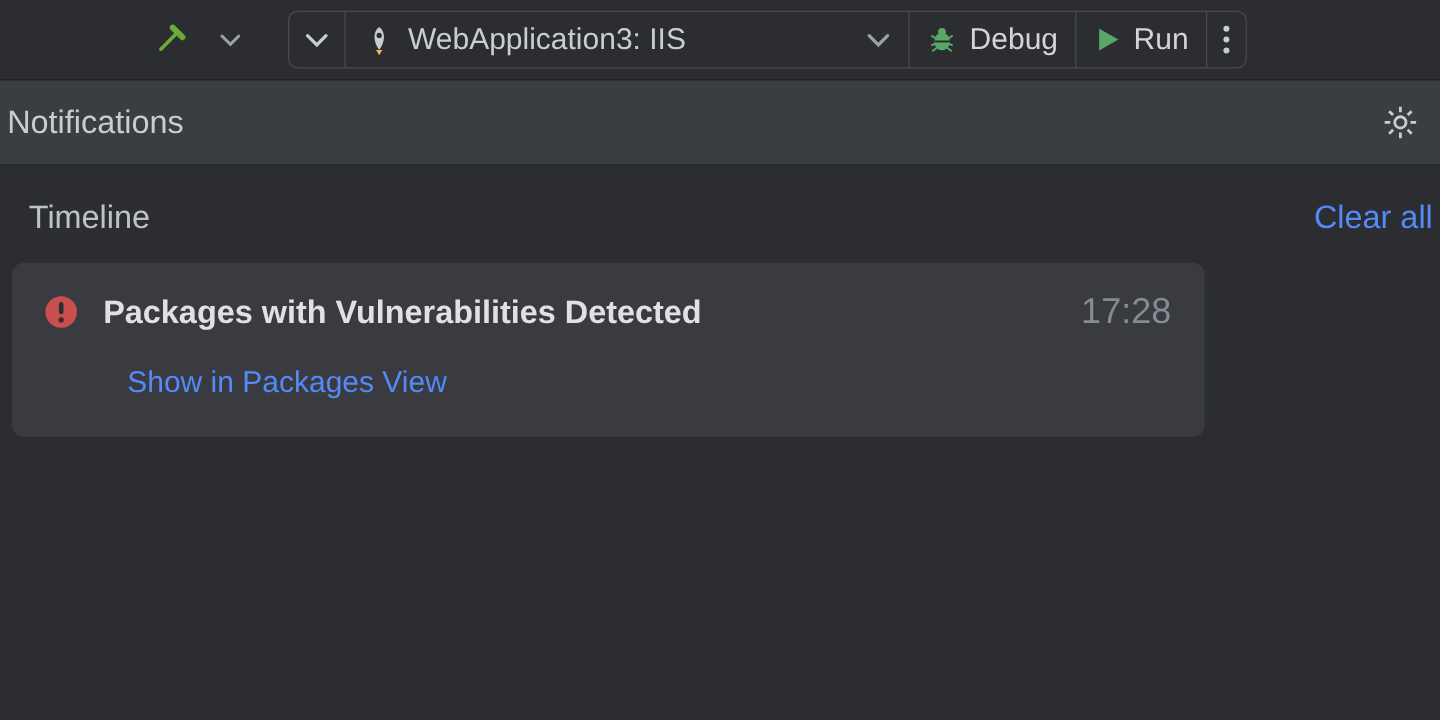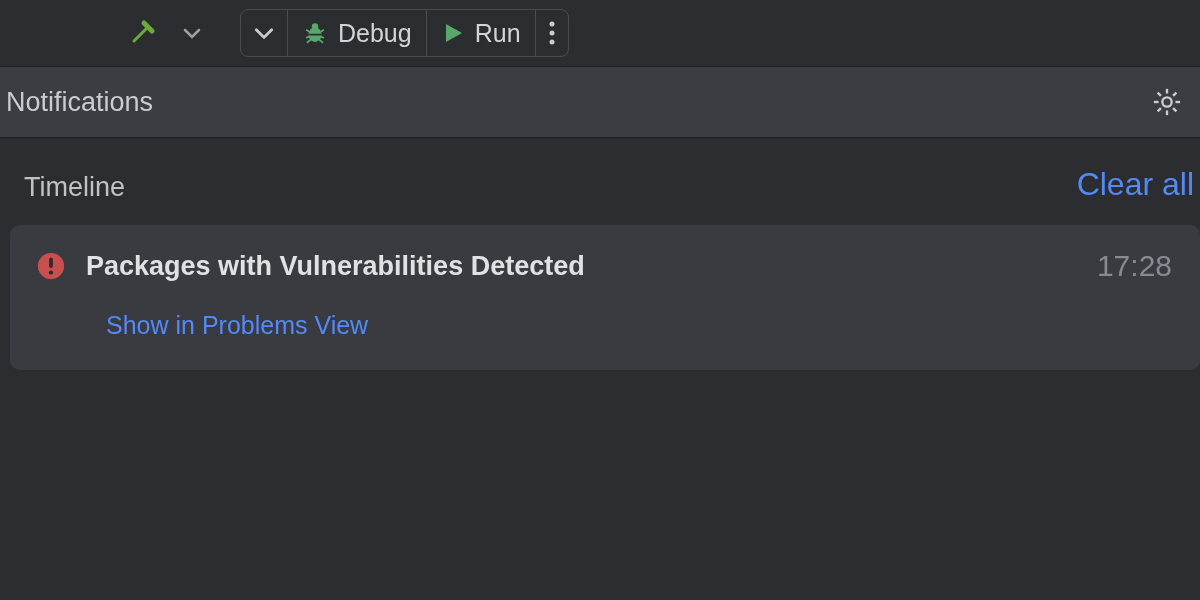--- a/index.html
+++ b/index.html
@@ -87,31 +87,31 @@
     align-items: flex-end;
     justify-content: space-between;
     padding: 10px 6px 22px 24px;
   }
   .timeline-label {
     color: #bfc2c7;
     font-size: 27px;
   }
   .clear-all {
     color: #548af7;
-    font-size: 32px;
+    font-size: 27px;
     cursor: pointer;
   }
 
   
   .card {
     margin: 0 0 0 10px;
     background: #393b40;
     border-radius: 10px;
     padding: 24px 28px 30px 24px;
-    width: 1190px;
+    width: 994px;
   }
   .card-top {
     display: flex;
     align-items: center;
     gap: 18px;
   }
   .err-ico {
     flex: 0 0 auto;
     width: 34px; height:34px;
     display:flex;align-items:center;justify-content:center;
@@ -168,20 +168,35 @@
   <div class="tb-group">
 
     <div class="seg" style="padding:0 12px">
       <span class="chev">
         <svg width="22" height="22" viewBox="0 0 20 20">
             <path d="M3 7 L10 14 L17 7" fill="none" stroke="#c9ccd1" stroke-width="2.5" stroke-linecap="round"></path>
           </svg>
       </span>
     </div>
 
+    <div class="seg cfg-seg" style="width:470px;justify-content:flex-start">
+      <span class="rocket">
+        <svg width="28" height="28" viewBox="0 0 32 32">
+          <path d="M16 4 C22 8 22 18 16 26 C10 18 10 8 16 4 Z" fill="#c9ccd1"></path>
+          <circle cx="16" cy="12" r="2.5" fill="#2b2d30"></circle>
+          <path d="M13 26 L16 31 L19 26 Z" fill="#f2b84b"></path>
+        </svg>
+      </span>
+      <span class="cfg-label">WebApplication3: IIS</span>
+      <span class="chev" style="margin-left:auto">
+        <svg width="22" height="22" viewBox="0 0 20 20">
+            <path d="M3 7 L10 14 L17 7" fill="none" stroke="#9da0a6" stroke-width="2.5" stroke-linecap="round"></path>
+          </svg>
+      </span>
+    </div>
 
     <div class="seg">
       <span class="bug">
         <svg width="26" height="26" viewBox="0 0 32 32">
           <ellipse cx="16" cy="18" rx="8" ry="9" fill="#59a869"></ellipse>
           <line x1="8" y1="18" x2="24" y2="18" stroke="#2b2d30" stroke-width="2"></line>
           <circle cx="16" cy="8" r="4" fill="#59a869"></circle>
           <path d="M5 12 L10 15 M27 12 L22 15 M5 22 L10 20 M27 22 L22 20 M6 28 L11 24 M26 28 L21 24" stroke="#59a869" stroke-width="2" fill="none"></path>
         </svg>
       </span>
@@ -240,16 +255,16 @@
       <span class="err-ico">
         <svg width="30" height="30" viewBox="0 0 32 32">
           <circle cx="16" cy="16" r="14" fill="#c94f4f"></circle>
           <rect x="14" y="7" width="4" height="11" rx="2" fill="#2b2d30"></rect>
           <circle cx="16" cy="23" r="2.3" fill="#2b2d30"></circle>
         </svg>
       </span>
       <span class="card-title">Packages with Vulnerabilities Detected</span>
       <span class="card-time">17:28</span>
     </div>
-    <div class="card-link">Show in Problems View</div>
+    <div class="card-link">Show in Packages View</div>
   </div>
 
 </div>
 
 </body></html>

